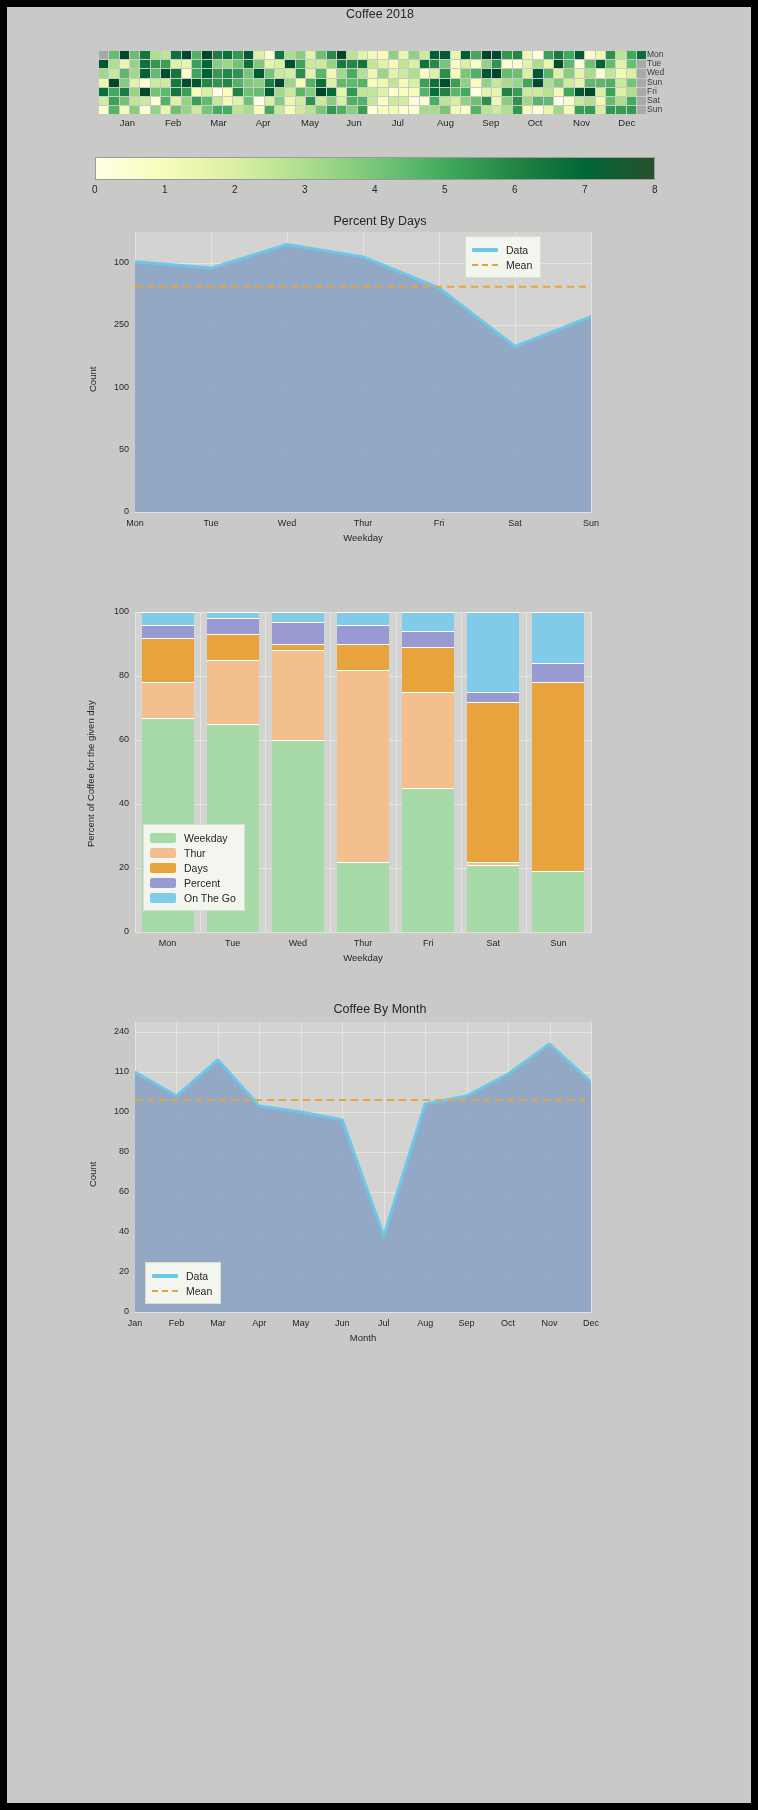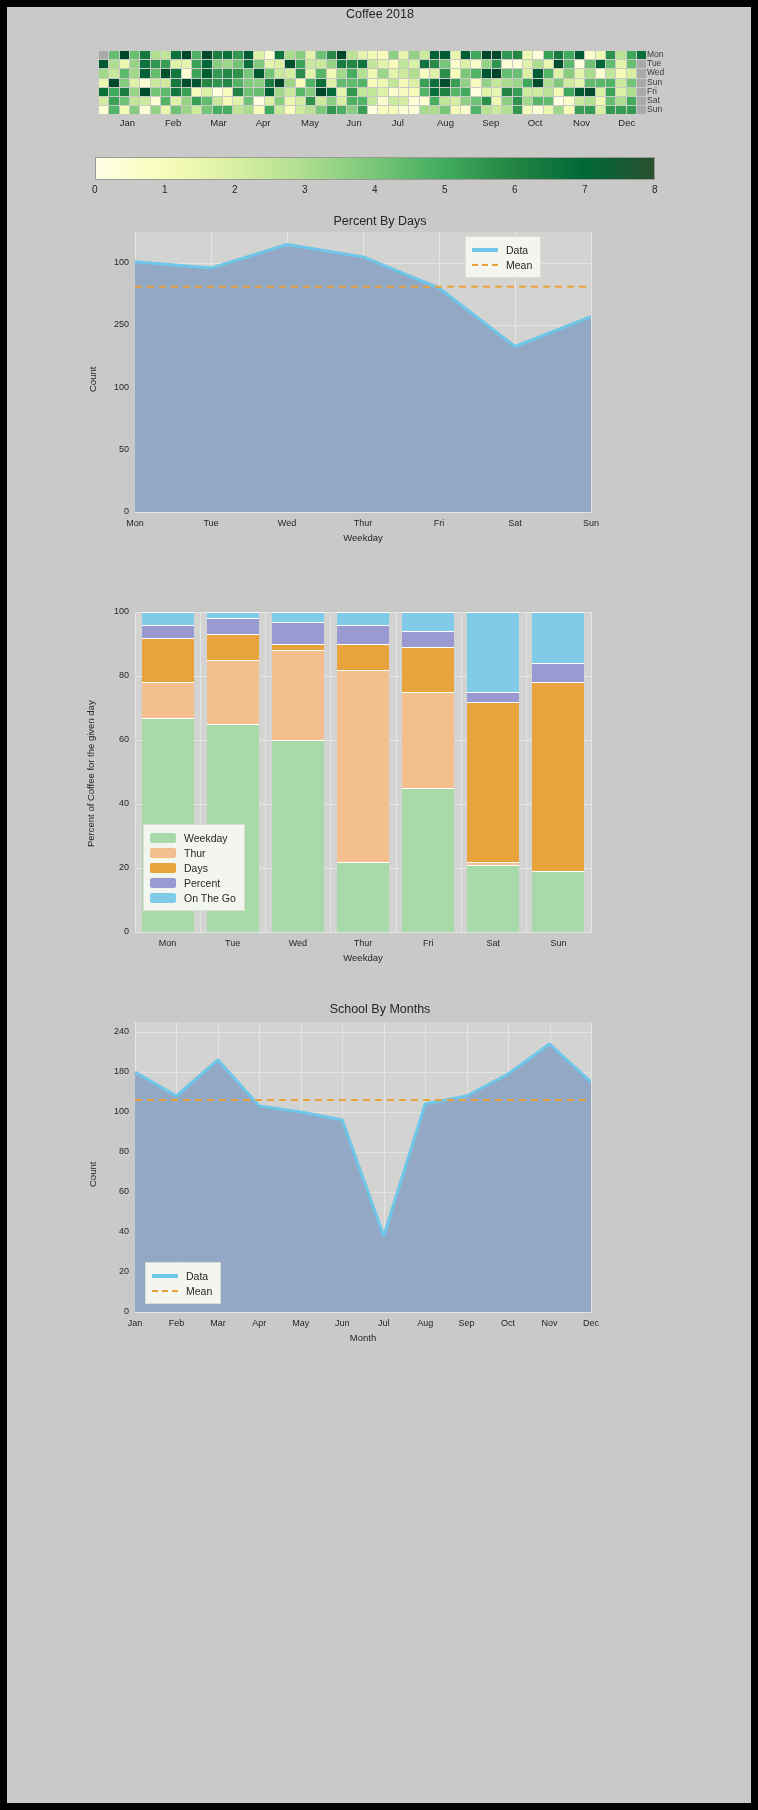--- a/index.html
+++ b/index.html
@@ -635,21 +635,21 @@
           </div>
           <div class="row">
             <div class="swatch box" style="background:#7fcbe8;"></div>
             <span>On The Go</span>
           </div>
         </div>
       </div>
   </div>
 
   <div class="fig" id="fig-months" style="height:370px;">
-    <div class="fig-title" style="padding-top:8px;">School By Months</div>
+    <div class="fig-title" style="padding-top:8px;">Coffee By Month</div>
     <div id="months-plot">
         <div class="plot" style="left:128px; top:28px; width:456px; height:290px;">
           <div class="gridh" style="left:0; top:290px; width:100%; height:1px;"></div>
           <div class="gridh" style="left:0; top:250px; width:100%; height:1px;"></div>
           <div class="gridh" style="left:0; top:210px; width:100%; height:1px;"></div>
           <div class="gridh" style="left:0; top:170px; width:100%; height:1px;"></div>
           <div class="gridh" style="left:0; top:130px; width:100%; height:1px;"></div>
           <div class="gridh" style="left:0; top:90px; width:100%; height:1px;"></div>
           <div class="gridh" style="left:0; top:50px; width:100%; height:1px;"></div>
           <div class="gridh" style="left:0; top:10px; width:100%; height:1px;"></div>
@@ -670,21 +670,21 @@
             <polyline points="0,50 41.45454545454545,74 82.9090909090909,38 124.36363636363636,84 165.8181818181818,90 207.27272727272725,98 248.72727272727272,214 290.1818181818182,82 331.6363636363636,74 373.0909090909091,52 414.5454545454545,22 456,60" fill="none" stroke="#6ec6e8" stroke-width="3" stroke-linejoin="round"></polyline>
             <line x1="0" x2="456" y1="78" y2="78" stroke="#e8a33d" stroke-width="2" stroke-dasharray="7,5"></line>
           </svg>
         </div>
         <div class="tick" style="left:98px; top:312px; width:24px; text-align:right;">0</div>
         <div class="tick" style="left:98px; top:272px; width:24px; text-align:right;">20</div>
         <div class="tick" style="left:98px; top:232px; width:24px; text-align:right;">40</div>
         <div class="tick" style="left:98px; top:192px; width:24px; text-align:right;">60</div>
         <div class="tick" style="left:98px; top:152px; width:24px; text-align:right;">80</div>
         <div class="tick" style="left:98px; top:112px; width:24px; text-align:right;">100</div>
-        <div class="tick" style="left:98px; top:72px; width:24px; text-align:right;">180</div>
+        <div class="tick" style="left:98px; top:72px; width:24px; text-align:right;">110</div>
         <div class="tick" style="left:98px; top:32px; width:24px; text-align:right;">240</div>
         <div class="tick" style="left:106px; top:324px; width:44px; text-align:center;">Jan</div>
         <div class="tick" style="left:147.45454545454544px; top:324px; width:44px; text-align:center;">Feb</div>
         <div class="tick" style="left:188.9090909090909px; top:324px; width:44px; text-align:center;">Mar</div>
         <div class="tick" style="left:230.36363636363637px; top:324px; width:44px; text-align:center;">Apr</div>
         <div class="tick" style="left:271.8181818181818px; top:324px; width:44px; text-align:center;">May</div>
         <div class="tick" style="left:313.27272727272725px; top:324px; width:44px; text-align:center;">Jun</div>
         <div class="tick" style="left:354.72727272727275px; top:324px; width:44px; text-align:center;">Jul</div>
         <div class="tick" style="left:396.1818181818182px; top:324px; width:44px; text-align:center;">Aug</div>
         <div class="tick" style="left:437.6363636363636px; top:324px; width:44px; text-align:center;">Sep</div>

